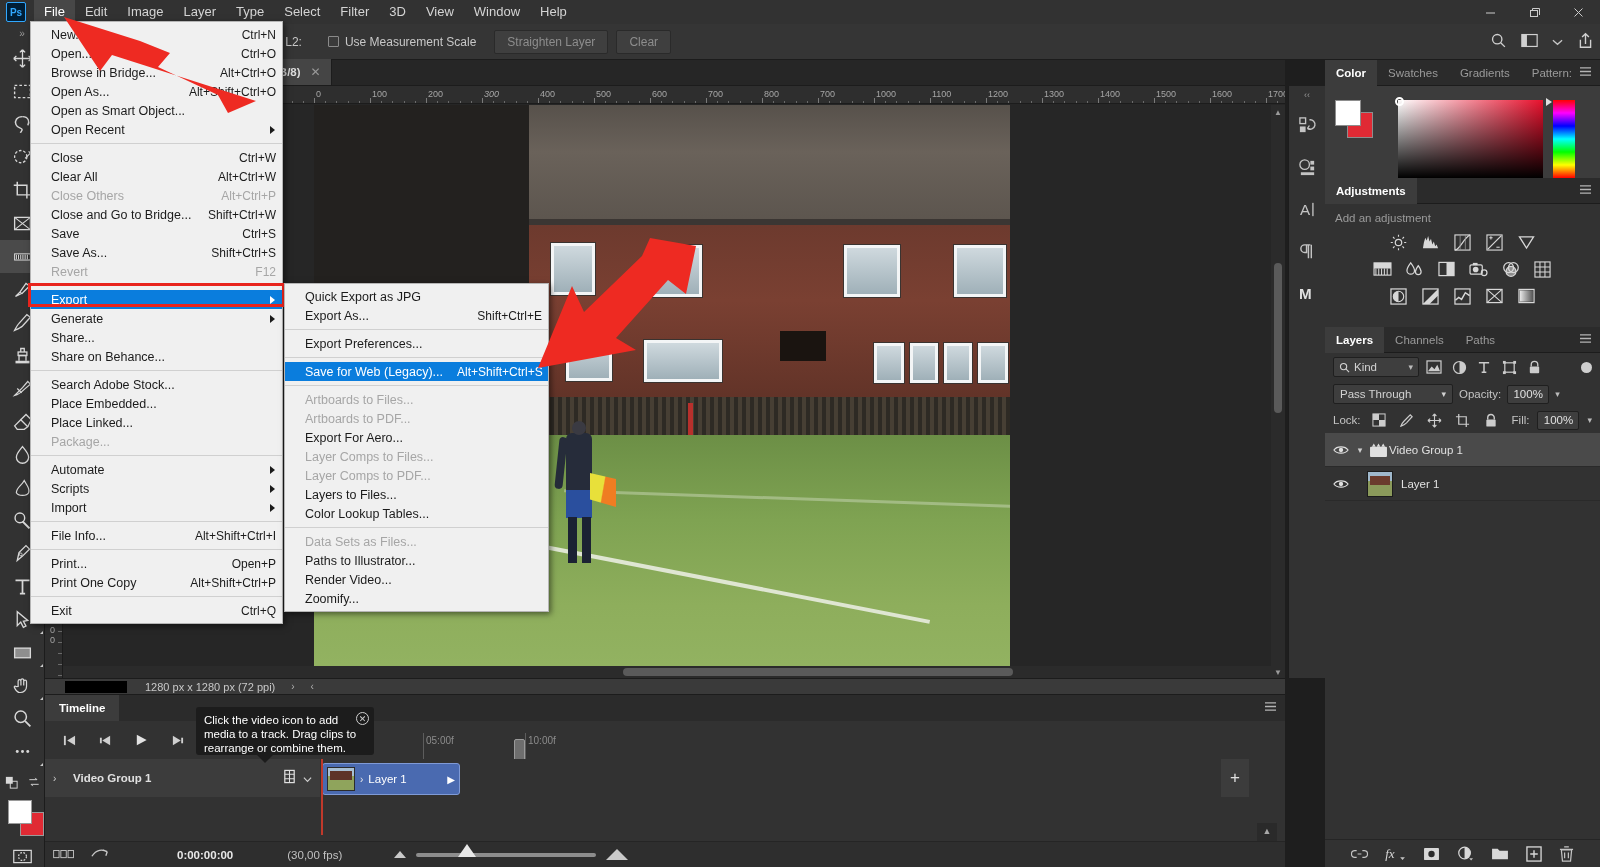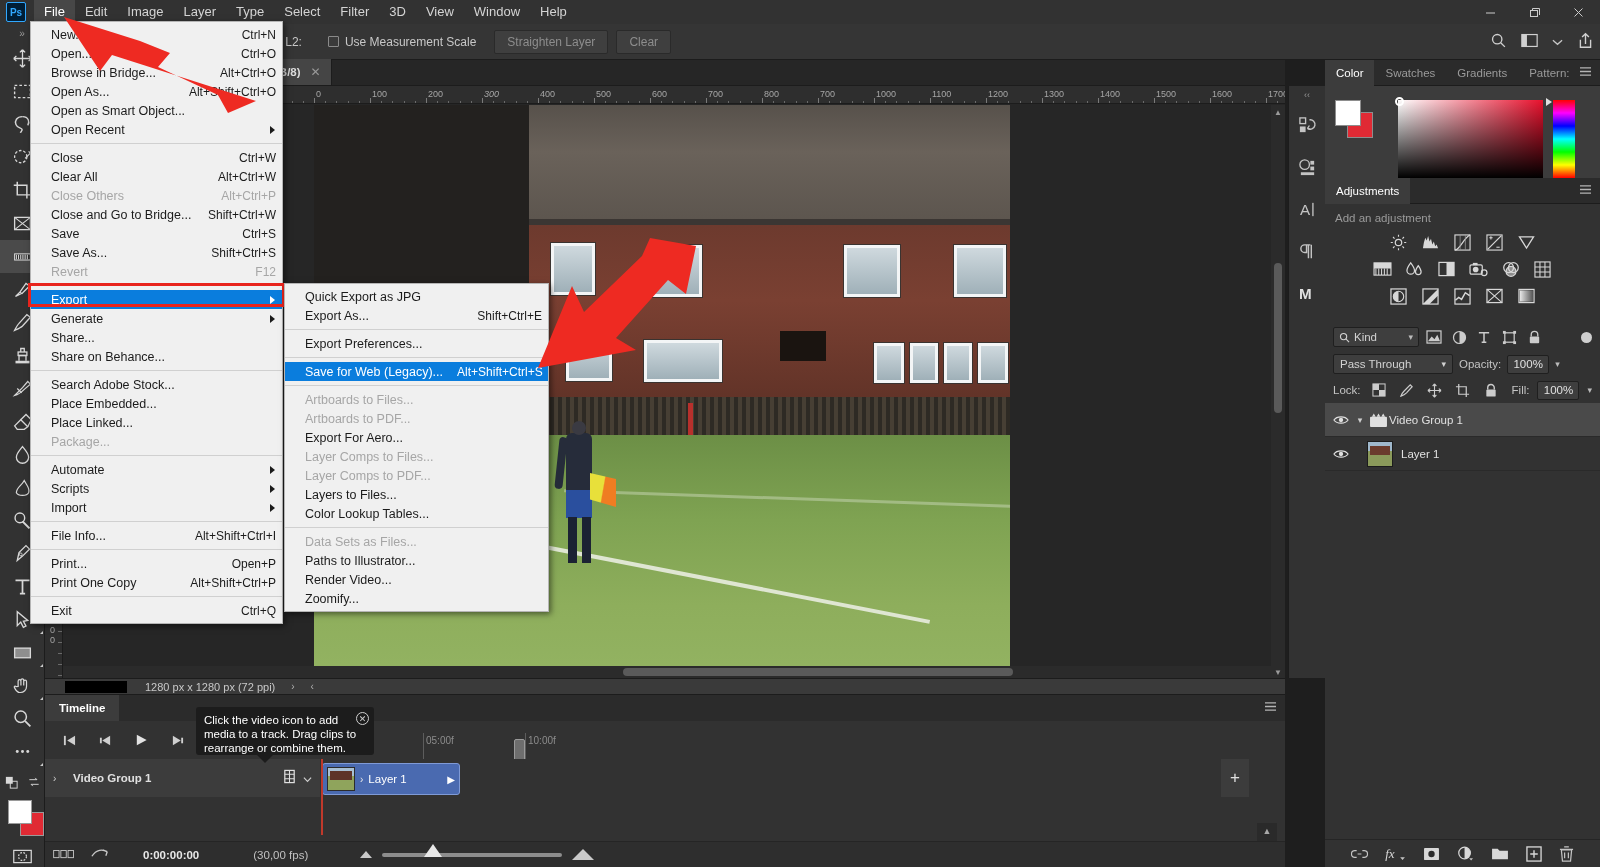--- a/index.html
+++ b/index.html
@@ -154,21 +154,21 @@
   .rail-ico { width:37px; height:42px; display:flex; align-items:center;
     justify-content:center; color:#c4c4c4; }
 
   
   .rightdock { position:absolute; left:1325px; top:60px; width:275px; height:807px;
     background:#323232; }
   .ptabbar { display:flex; align-items:center; height:26px; background:#2b2b2b;
     border-bottom:1px solid #1c1c1c; position:relative; }
   .ptab { height:26px; display:flex; align-items:center; padding:0 11px;
     font-size:11.5px; color:#9a9a9a; white-space:nowrap; }
-  .ptab.sel { background:#3c3c3c; color:#ffffff; font-weight:normal; }
+  .ptab.sel { background:#3c3c3c; color:#ffffff; font-weight:bold; }
   .pmenu { position:absolute; right:8px; color:#b4b4b4; font-size:11px; }
 
   .colorbody { background:#3c3c3c; height:92px; position:relative; padding:8px; }
   .cs-fg { position:absolute; left:10px; top:14px; width:26px; height:26px;
     background:#ffffff; border:1px solid #8d8d8d; z-index:2; }
   .cs-bg { position:absolute; left:22px; top:26px; width:26px; height:26px;
     background:#e02a34; border:1px solid #8d8d8d; z-index:1; }
   .cfield { position:absolute; left:73px; top:14px; width:145px; height:78px;
     background:linear-gradient(to right,#ffffff,#e8112d);
     position:absolute; }
@@ -270,21 +270,21 @@
   .clip-thumb .h { position:absolute; left:8%; top:12%; width:84%; height:42%;
     background:#5d3328; }
   .clip-chev { font-size:10px; color:#e8e8e8; }
   .clip-name { font-size:11.5px; color:#ffffff; flex:1; }
   .clip-play { color:#ffffff; font-size:10px; }
   .playhead { position:absolute; left:276px; top:0; width:2px; height:76px;
     background:#c0392b; }
   .tl-bottom { position:absolute; left:0; bottom:0; width:1240px; height:26px;
     background:#2e2e2e; border-top:1px solid #252525; display:flex;
     align-items:center; padding:0 8px; gap:16px; font-size:11.5px; color:#c8c8c8; }
-  .tl-time { font-weight:bold; color:#e8e8e8; margin-left:18px; }
+  .tl-time { font-weight:bold; color:#e8e8e8; margin-left:52px; }
   .tl-fps { color:#c0c0c0; margin-left:38px; }
   .zoomctl { margin-left:36px; display:flex; align-items:center; gap:10px; }
   .zbar { width:180px; height:4px; background:#8d8d8d; border-radius:2px; position:relative; }
   .ztri-s { width:0;height:0;border-left:6px solid transparent;
     border-right:6px solid transparent;border-bottom:7px solid #c9c9c9; }
   .ztri-l { width:0;height:0;border-left:11px solid transparent;
     border-right:11px solid transparent;border-bottom:11px solid #c9c9c9; }
   .zhandle { position:absolute; left:42px; top:-9px; width:0; height:0;
     border-left:9px solid transparent; border-right:9px solid transparent;
     border-bottom:13px solid #e8e8e8; }
@@ -1144,20 +1144,30 @@
                   <stop offset="0" stop-color="#e8e8e8"></stop>
                   <stop offset="1" stop-color="#555"></stop>
                 </linearGradient>
               </defs>
               <rect x="2" y="2.5" width="14" height="12" fill="url(#sg)"></rect>
             </svg>
         </span>
       </div>
     </div>
 
+    <div class="ptabbar" id="layertabs" style="margin-top:4px;">
+      <span class="ptab sel">Layers</span>
+        <span class="ptab">Channels</span>
+        <span class="ptab">Paths</span>
+        <span class="pmenu">
+        <svg width="13" height="11" viewBox="0 0 14 12">
+            <path d="M1 2h12M1 6h12M1 10h12" stroke="#b4b4b4" stroke-width="1.4"></path>
+          </svg>
+      </span>
+    </div>
     <div class="layersbody">
       <div class="lfilter">
         <span class="kindsel">
           <svg width="11" height="11" viewBox="0 0 12 12">
               <circle cx="5" cy="5" r="3.4" fill="none" stroke="#d2d2d2" stroke-width="1.2"></circle>
               <line x1="7.5" y1="7.5" x2="11" y2="11" stroke="#d2d2d2" stroke-width="1.2"></line>
             </svg>
           <span>Kind</span>
           <span class="cv">▾</span>
         </span>

